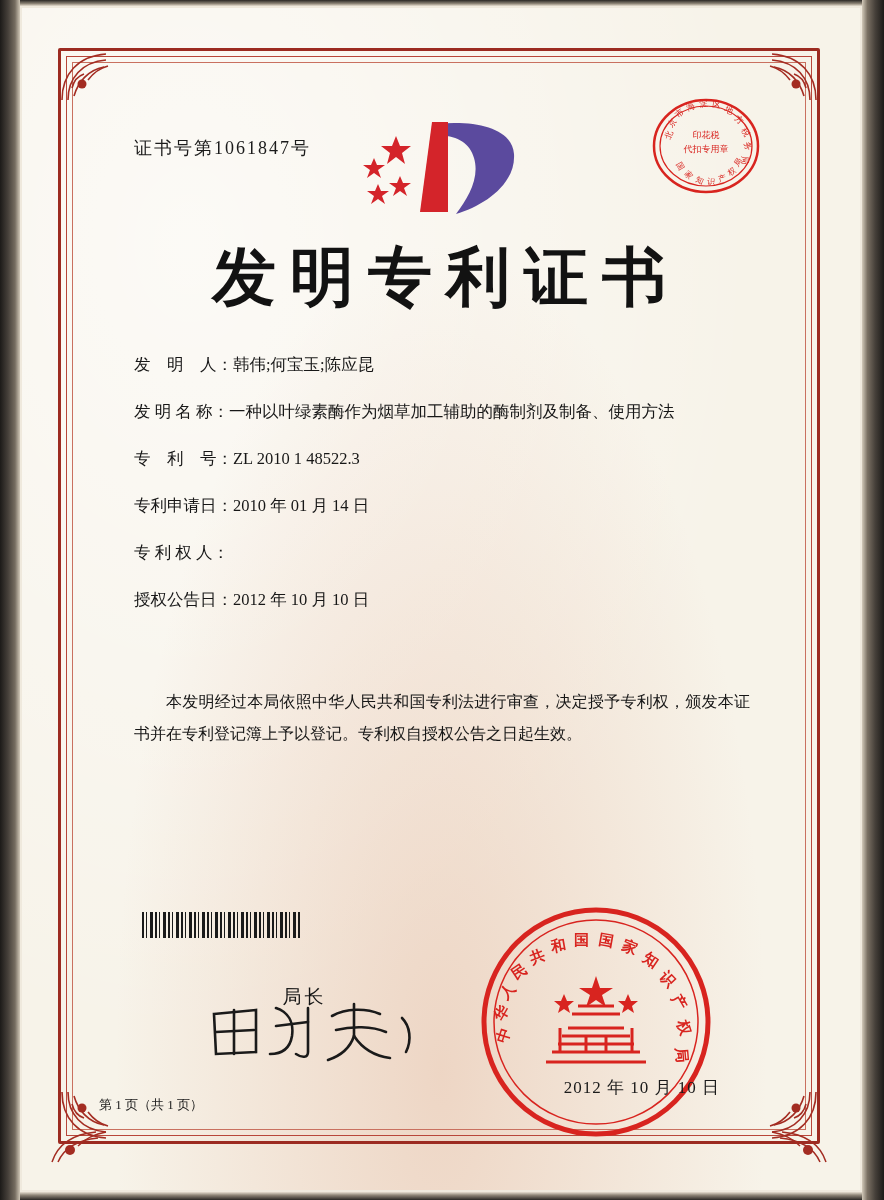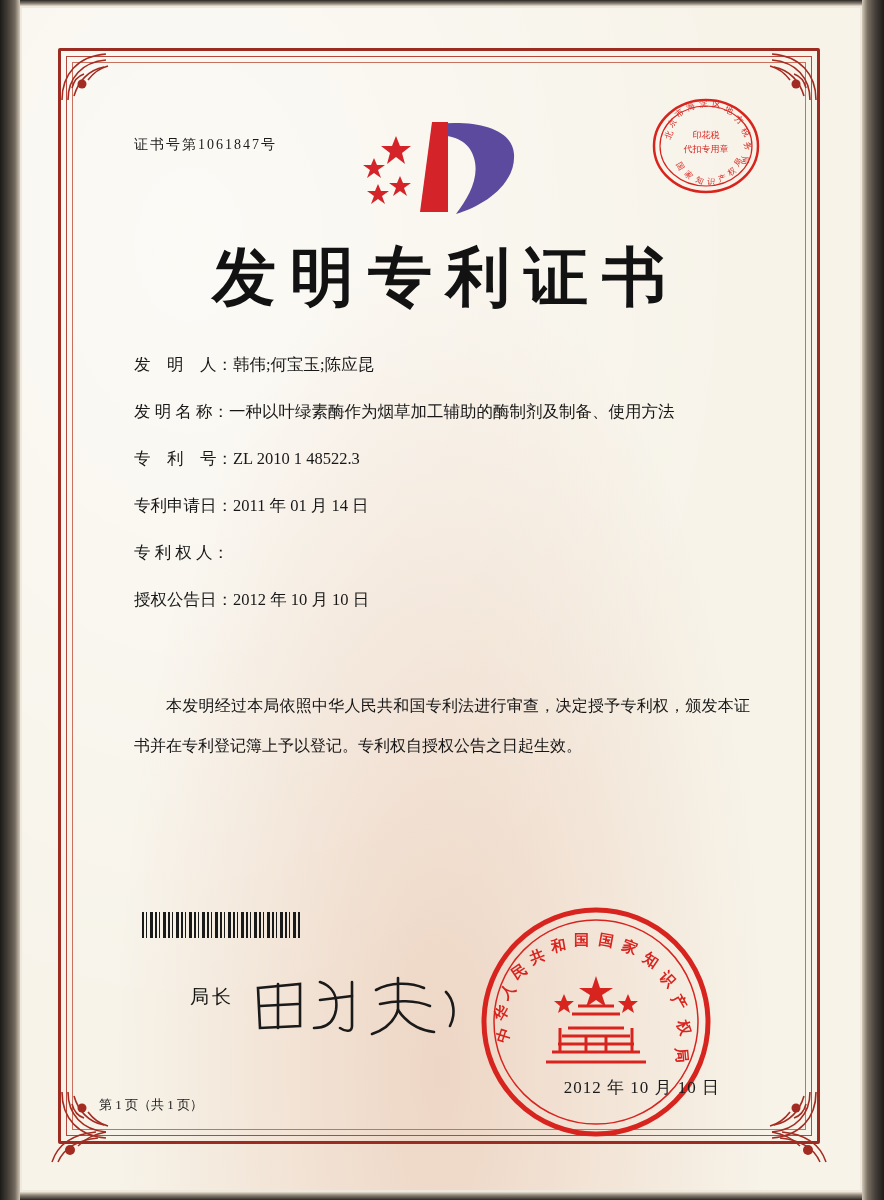--- a/index.html
+++ b/index.html
@@ -82,21 +82,21 @@
 
   
   .content {
     position: absolute;
     left: 60px; top: 66px; right: 64px; bottom: 70px;
   }
   .cert-no {
     position: absolute;
     left: 52px;
     top: 62px;
-    font-size: 14px;
+    font-size: 18px;
     letter-spacing: 2px;
     color: #1b1b1b;
     font-family: "Liberation Serif", serif;
   }
   
   .logo {
     position: absolute;
     left: 50%;
     transform: translateX(-50%);
     top: 40px;
@@ -144,21 +144,21 @@
   .field .val {
     font-size: 16.5px;
     color: #171717;
   }
   .paras {
     position: absolute;
     top: 612px;
     left: 52px;
     right: 46px;
     font-size: 16px;
-    line-height: 40px;
+    line-height: 32px;
     color: #161616;
     text-align: justify;
   }
   .paras p {
     margin: 0 0 2px 0;
     text-indent: 32px;
   }
   
   .barcode {
     position: absolute;
@@ -169,21 +169,22 @@
     background: repeating-linear-gradient(to right,
       #1a1a1a 0px, #1a1a1a 2px, transparent 2px, transparent 4px,
       #1a1a1a 4px, #1a1a1a 5px, transparent 5px, transparent 8px,
       #1a1a1a 8px, #1a1a1a 11px, transparent 11px, transparent 13px);
   }
   .director-row {
     position: absolute;
     left: 108px;
     top: 910px;
     display: flex;
-    align-items: flex-start;
+    align-items: center;
+    flex-direction: column;
   }
   .director-label {
     font-size: 19px;
     letter-spacing: 3px;
     color: #141414;
   }
   .signature {
     margin-left: 14px;
     width: 215px;
     height: 70px;
@@ -358,21 +359,21 @@
         <div class="field">
           <span class="lbl">发 明 名 称：</span>
           <span class="val">一种以叶绿素酶作为烟草加工辅助的酶制剂及制备、使用方法</span>
         </div>
         <div class="field">
           <span class="lbl">专　利　号：</span>
           <span class="val">ZL 2010 1 48522.3</span>
         </div>
         <div class="field">
           <span class="lbl">专利申请日：</span>
-          <span class="val">2011 年 01 月 14 日</span>
+          <span class="val">2010 年 01 月 14 日</span>
         </div>
         <div class="field">
           <span class="lbl">专 利 权 人：</span>
         </div>
         <div class="field">
           <span class="lbl">授权公告日：</span>
           <span class="val">2012 年 10 月 10 日</span>
         </div>
       </div>
 

